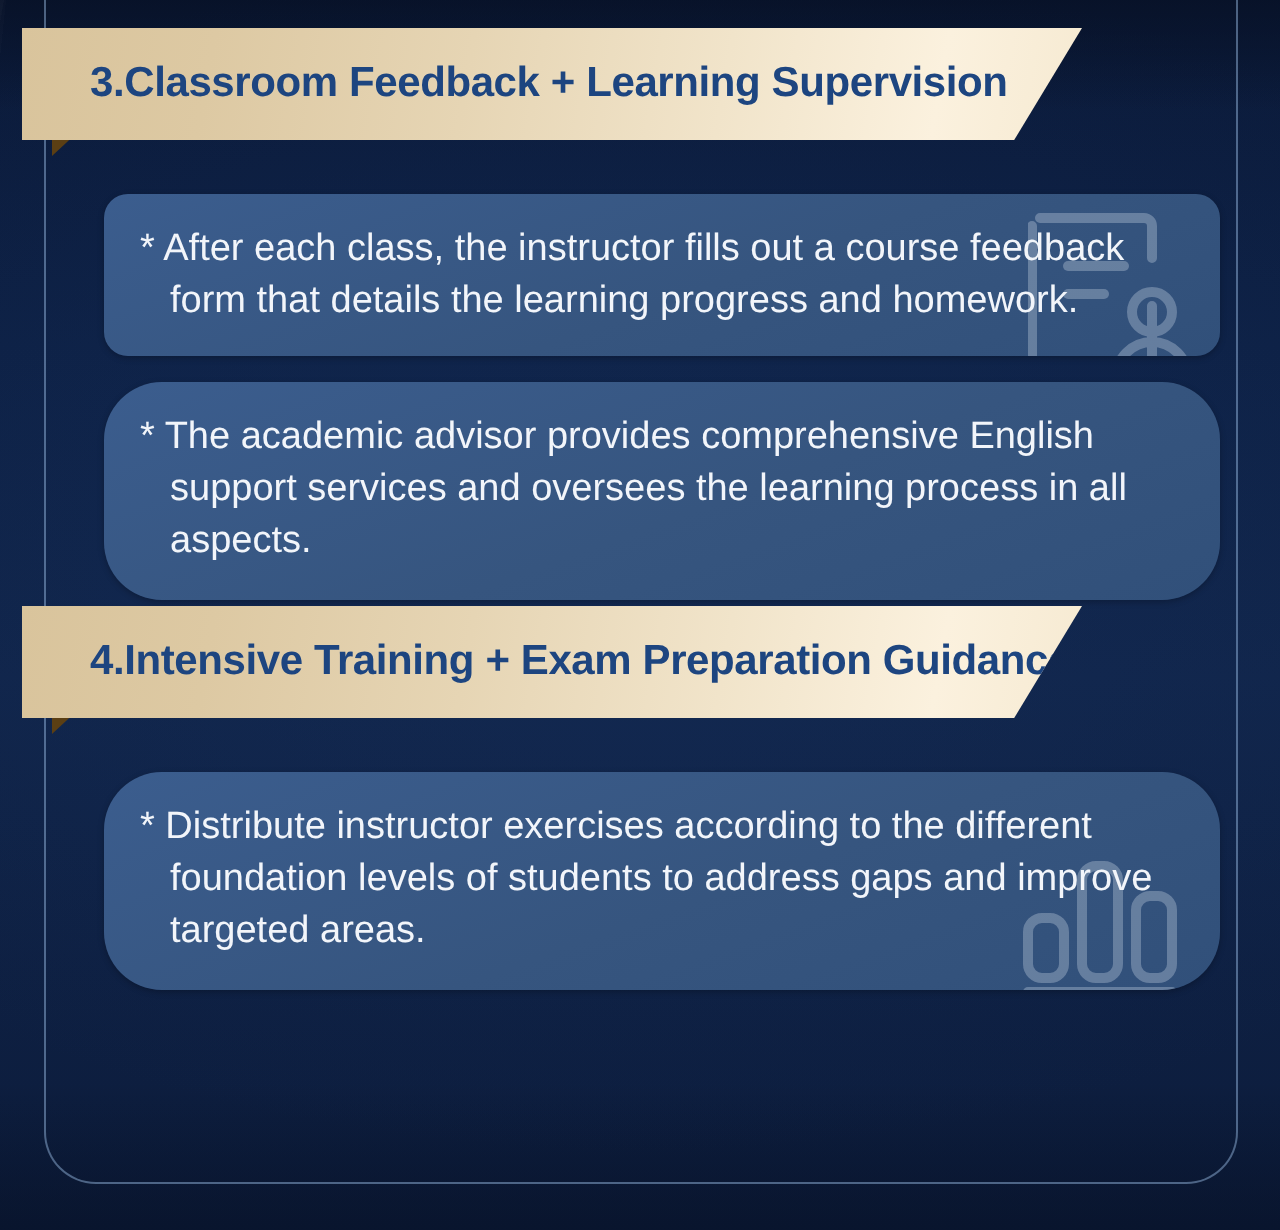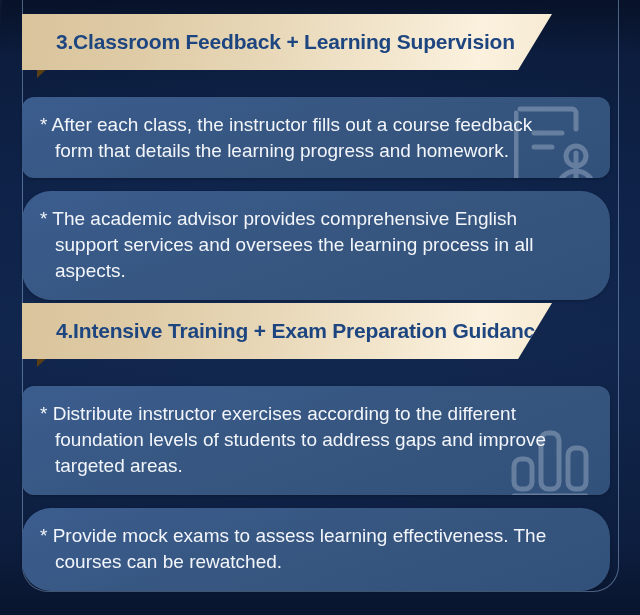--- a/index.html
+++ b/index.html
@@ -56,21 +56,21 @@
 
   
   .section { position:relative; }
   .section-1 { position:absolute; left:0; top:14px;  width:640px; }
   .section-2 { position:absolute; left:0; top:303px; width:640px; }
 
   
   .banner-wrap {
     position:relative;
     width:530px;
-    margin-left:22px;
+    margin-left:11px;
     height:72px;
   }
 
   
   .banner-fold {
     position:absolute;
     left:15px; top:51px;
     width:0; height:0;
     border-left:14px solid #6b4a18;
     border-bottom:13px solid transparent;
@@ -98,21 +98,21 @@
   .banner-title {
     padding-left:34px;
     font-size:21px;
     font-weight:bold;
     color:#1d4580;
     letter-spacing:-0.2px;
     white-space:nowrap;
   }
 
   
-  .cards { margin-top:11px; padding-left:22px; padding-right:30px; }
+  .cards { margin-top:11px; padding-left:52px; padding-right:30px; }
 
   .card {
     position:relative;
     background:linear-gradient(160deg,#3b5d8e 0%,#36557f 55%,#31507a 100%);
     border-radius:12px;
     padding:15px 22px 16px 18px;
     margin-bottom:13px;
     overflow:hidden;
     box-shadow:0 1px 3px rgba(0,0,0,0.25);
   }
@@ -202,20 +202,17 @@
           <svg viewBox="0 0 82 72" fill="none" stroke="#dde6f2" stroke-width="5" stroke-linecap="round" stroke-linejoin="round">
             <rect x="4" y="32" width="18" height="30" rx="7"></rect>
             <rect x="31" y="6" width="18" height="56" rx="7"></rect>
             <rect x="58" y="21" width="18" height="41" rx="7"></rect>
             <path d="M4 69 h72"></path>
           </svg>
         </span>
         <div class="card-text">* Distribute instructor exercises according to the different foundation levels of students to address gaps and improve targeted areas.</div>
       </div>
 
-      <div class="card">
-        <div class="card-text">* Provide mock exams to assess learning effectiveness. The courses can be rewatched.</div>
-      </div>
 
     </div>
   </div>
 
 </div>
 
 </body></html>

